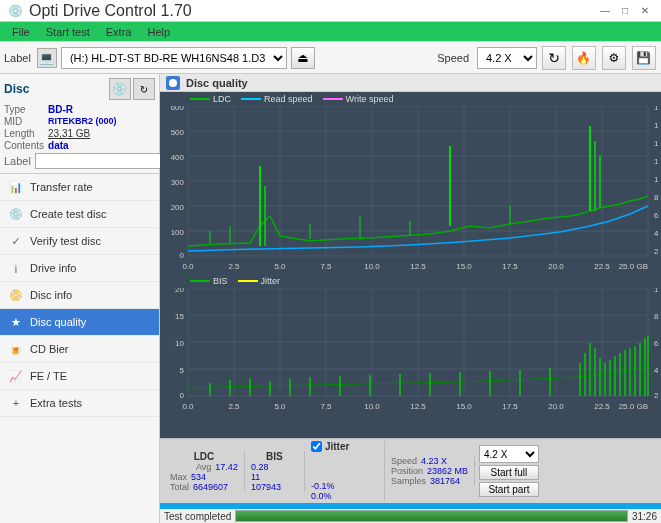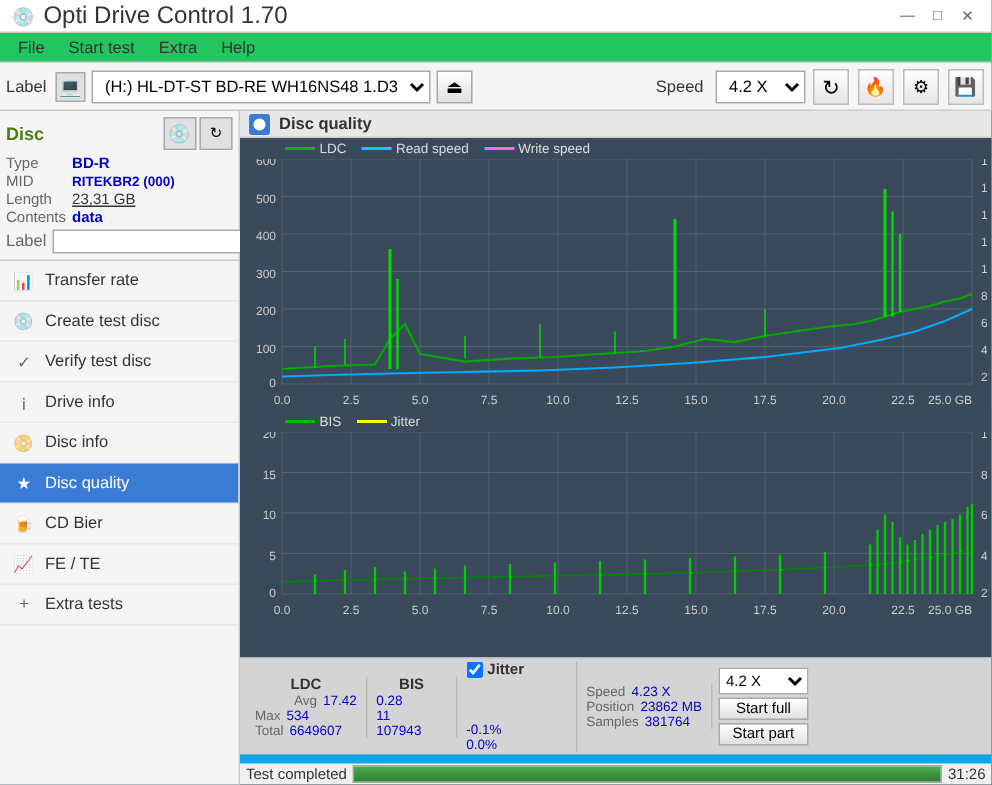--- a/index.html
+++ b/index.html
@@ -28,21 +28,21 @@
     
     
     .main { display: flex; height: calc(523px - 74px); }
     
     
     .left-panel { width: 160px; background: #f5f5f5; border-right: 1px solid #ccc; display: flex; flex-direction: column; }
     
     
     .disc-section { padding: 4px; border-bottom: 1px solid #ccc; }
     .disc-header { display: flex; align-items: center; justify-content: space-between; margin-bottom: 4px; }
-    .disc-title { font-size: 12px; font-weight: bold; color: #4d7c0f; }
+    .disc-title { font-size: 12px; font-weight: bold; color: #0c4a6e; }
     .disc-info { display: grid; grid-template-columns: auto 1fr; gap: 1px 4px; font-size: 10px; }
     .disc-info-label { color: #666; }
     .disc-info-value { color: #0000cc; font-weight: bold; }
     .disc-info-value.black { color: #333; font-weight: normal; text-decoration: underline; }
     .label-row { display: flex; align-items: center; gap: 4px; margin-top: 2px; }
     .label-input { height: 16px; border: 1px solid #aaa; flex: 1; font-size: 10px; padding: 0 2px; }
     .label-btn { width: 16px; height: 16px; border: 1px solid #aaa; background: #e0e0e0; display: flex; align-items: center; justify-content: center; cursor: pointer; font-size: 10px; }
     
     
     .nav-items { flex: 1; overflow-y: auto; }

